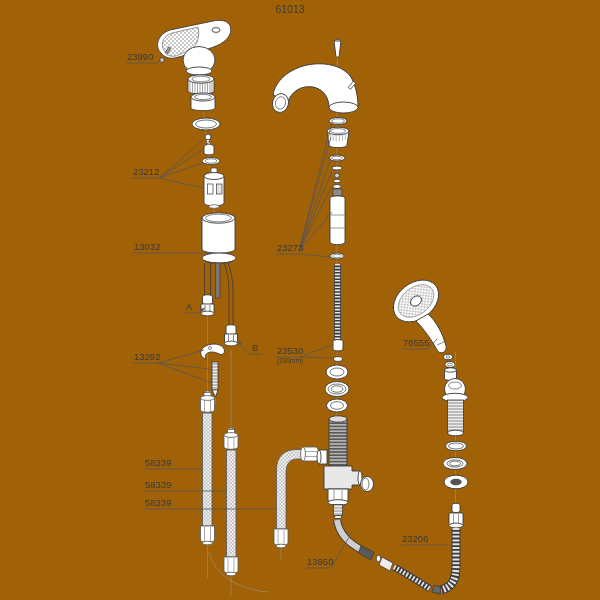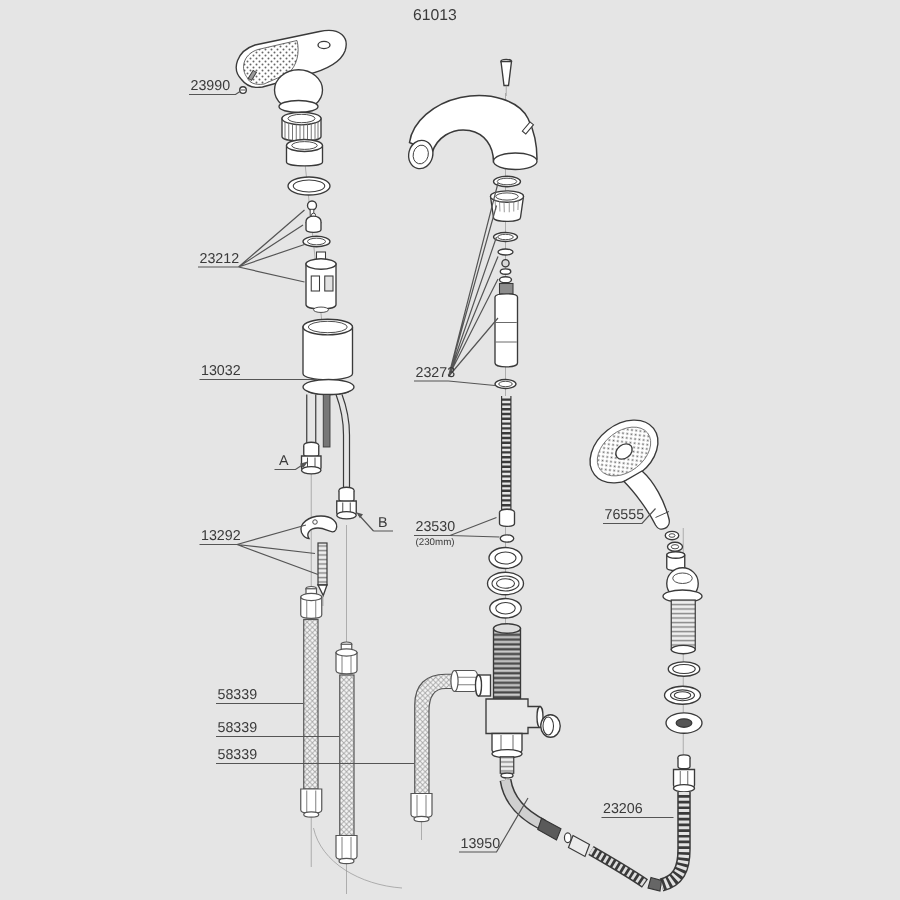--- a/index.html
+++ b/index.html
@@ -1,16 +1,16 @@
 <!DOCTYPE html>
 <html><head>
 <meta charset="utf-8">
 <style>
   html,body{margin:0;padding:0;background:#ffffff;}
-  .canvas{position:relative;width:600px;height:600px;background:#e5e5e5;overflow:hidden;
+  .canvas{position:relative;width:600px;height:600px;background:#a16207;overflow:hidden;
           font-family:"Liberation Sans", sans-serif;}
   svg{display:block}
   text{font-family:"Liberation Sans", sans-serif;fill:#3a3a3a;}
   .lbl{font-size:9.5px;}
   .lbl-small{font-size:6.5px;}
   .title{font-size:10.5px;}
 </style>
 </head>
 <body>
 

